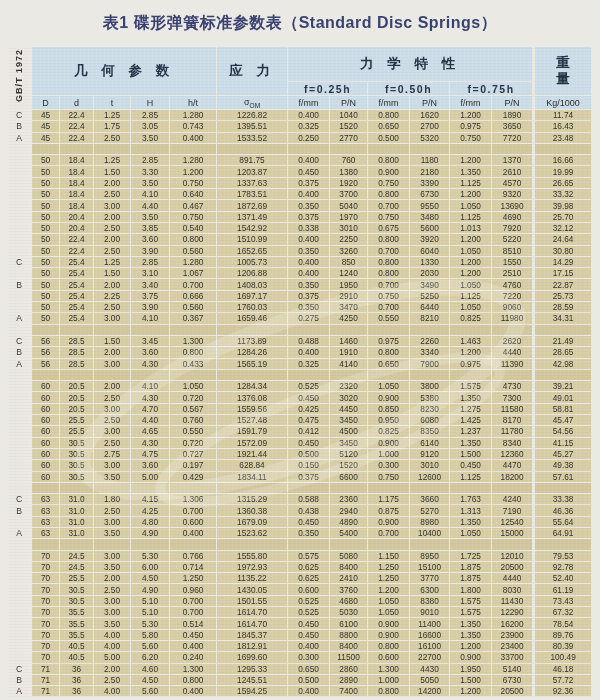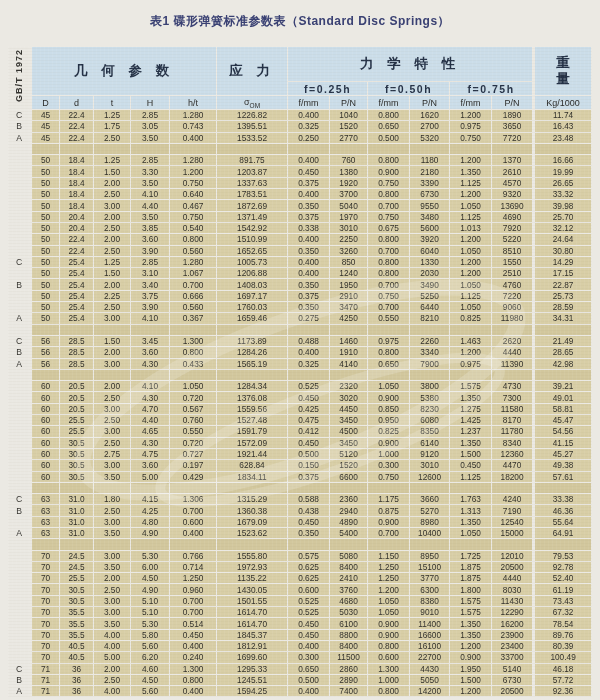--- a/index.html
+++ b/index.html
@@ -7,21 +7,21 @@
     width: 600px; height: 700px;
     background: #ebe9e3;
     font-family: "Liberation Sans", sans-serif;
     position: relative;
     overflow: hidden;
   }
   .page { position: absolute; inset: 0; }
   .title {
     padding-top: 13px;
     text-align: center;
-    font-size: 12px;
+    font-size: 16px;
     font-weight: bold;
     color: #3a4173;
     letter-spacing: 0.5px;
   }
   .table-wrap {
     position: absolute;
     left: 8px; top: 46px;
     width: 584px;
   }
   table {

